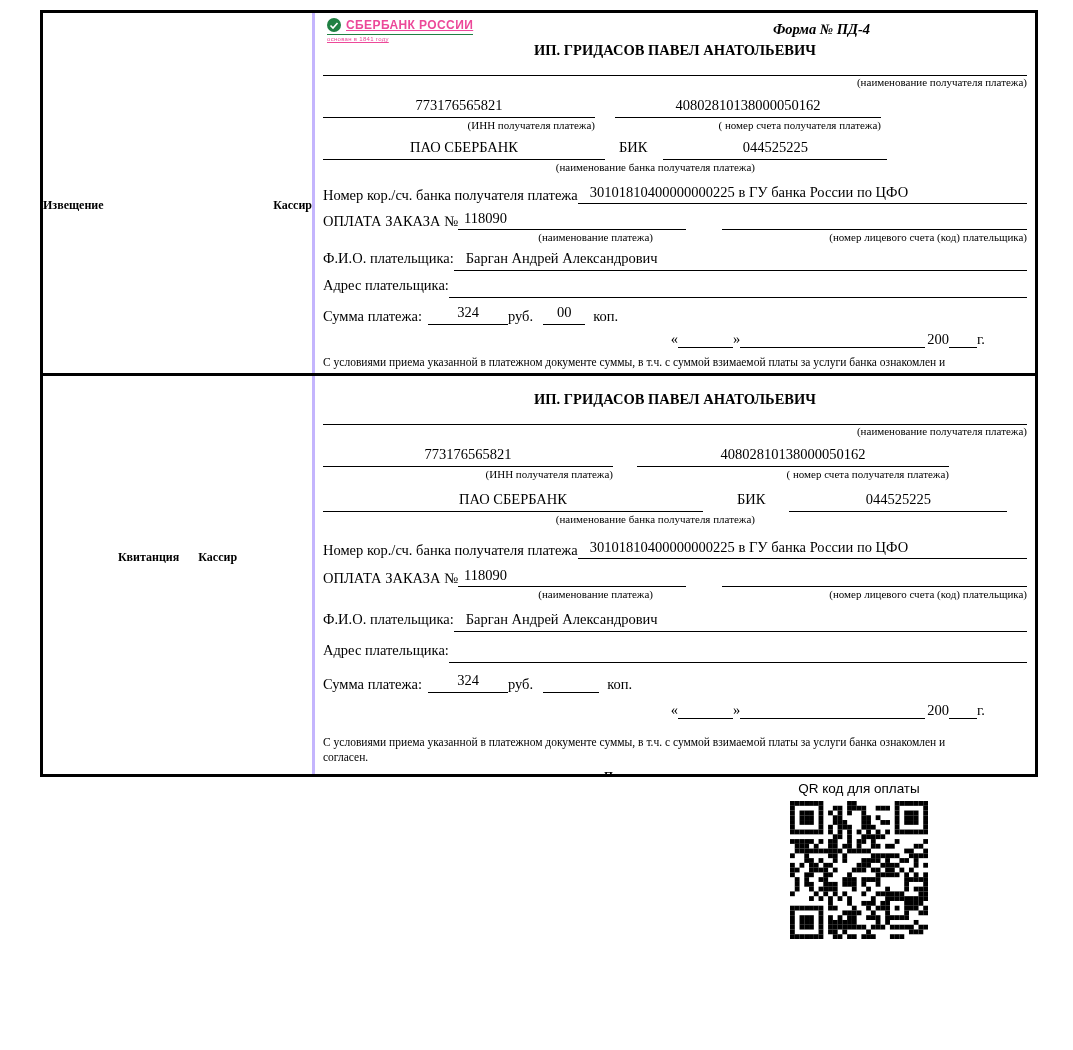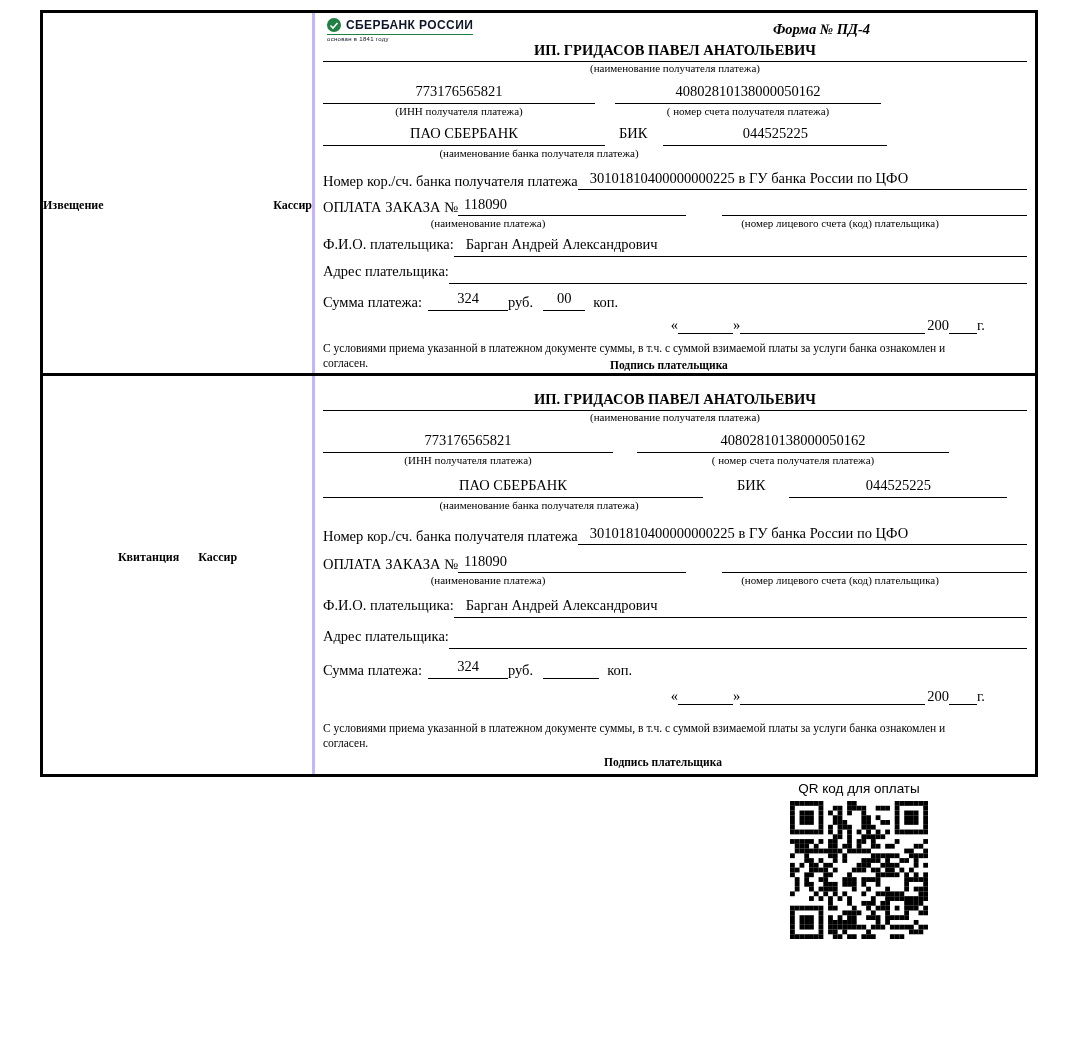--- a/index.html
+++ b/index.html
@@ -11,28 +11,28 @@
   .sec-bottom{flex:1;}
 
   .left-cell{width:269px;border-right:3px solid #c4b5fd;display:flex;align-items:center;font-weight:bold;font-size:12px;flex-shrink:0;overflow:hidden;}
   .left-top{justify-content:space-between;padding:34px 0 10px;}
   .left-bottom{justify-content:center;gap:19px;padding-bottom:36px;}
 
   .right-cell{flex:1;display:flex;flex-direction:column;padding:5px 8px 2px;font-size:14.5px;min-width:0;overflow:hidden;}
   .rc-bottom{padding-top:15px;}
 
   .hdr{display:flex;justify-content:space-between;align-items:flex-start;height:32px;}
-  .logo{margin-left:4px;font-family:"Liberation Sans",sans-serif;color:#0f172a;}
+  .logo{margin-left:4px;font-family:"Liberation Sans",sans-serif;color:#ec4899;text-decoration:underline;}
   .logo-main{display:flex;align-items:center;gap:5px;font-weight:bold;font-size:12px;letter-spacing:.4px;border-bottom:1px solid #1f8042;padding-bottom:2px;}
   .logo-sub{font-size:6px;margin-top:1px;letter-spacing:.3px;text-align:left;}
   .formnum{font-weight:bold;font-style:italic;font-size:14.5px;margin-right:157px;margin-top:3px;white-space:nowrap;}
 
   .ul{border-bottom:1.5px solid #000;}
-  .rname{text-align:center;font-weight:bold;border-bottom:1.5px solid #000;padding-bottom:2px;font-size:14.5px;}
-  .cap{font-size:11px;text-align:center;line-height:1.2;}
+  .rname{text-align:center;font-weight:bold;border-bottom:1.5px solid #000;padding-bottom:16px;font-size:14.5px;}
+  .cap{font-size:11px;text-align:right;line-height:1.2;}
   .lbl{white-space:nowrap;}
   .val{text-align:center;min-height:19px;padding-bottom:1px;}
 
   .row2{display:flex;margin-top:8px;}
   .f-inn{width:272px;}
   .f-acc{width:266px;margin-left:20px;}
   .rc-bottom .f-inn{width:290px;}
   .rc-bottom .f-acc{width:312px;margin-left:24px;}
   .field .cap{margin-top:1px;}
 

